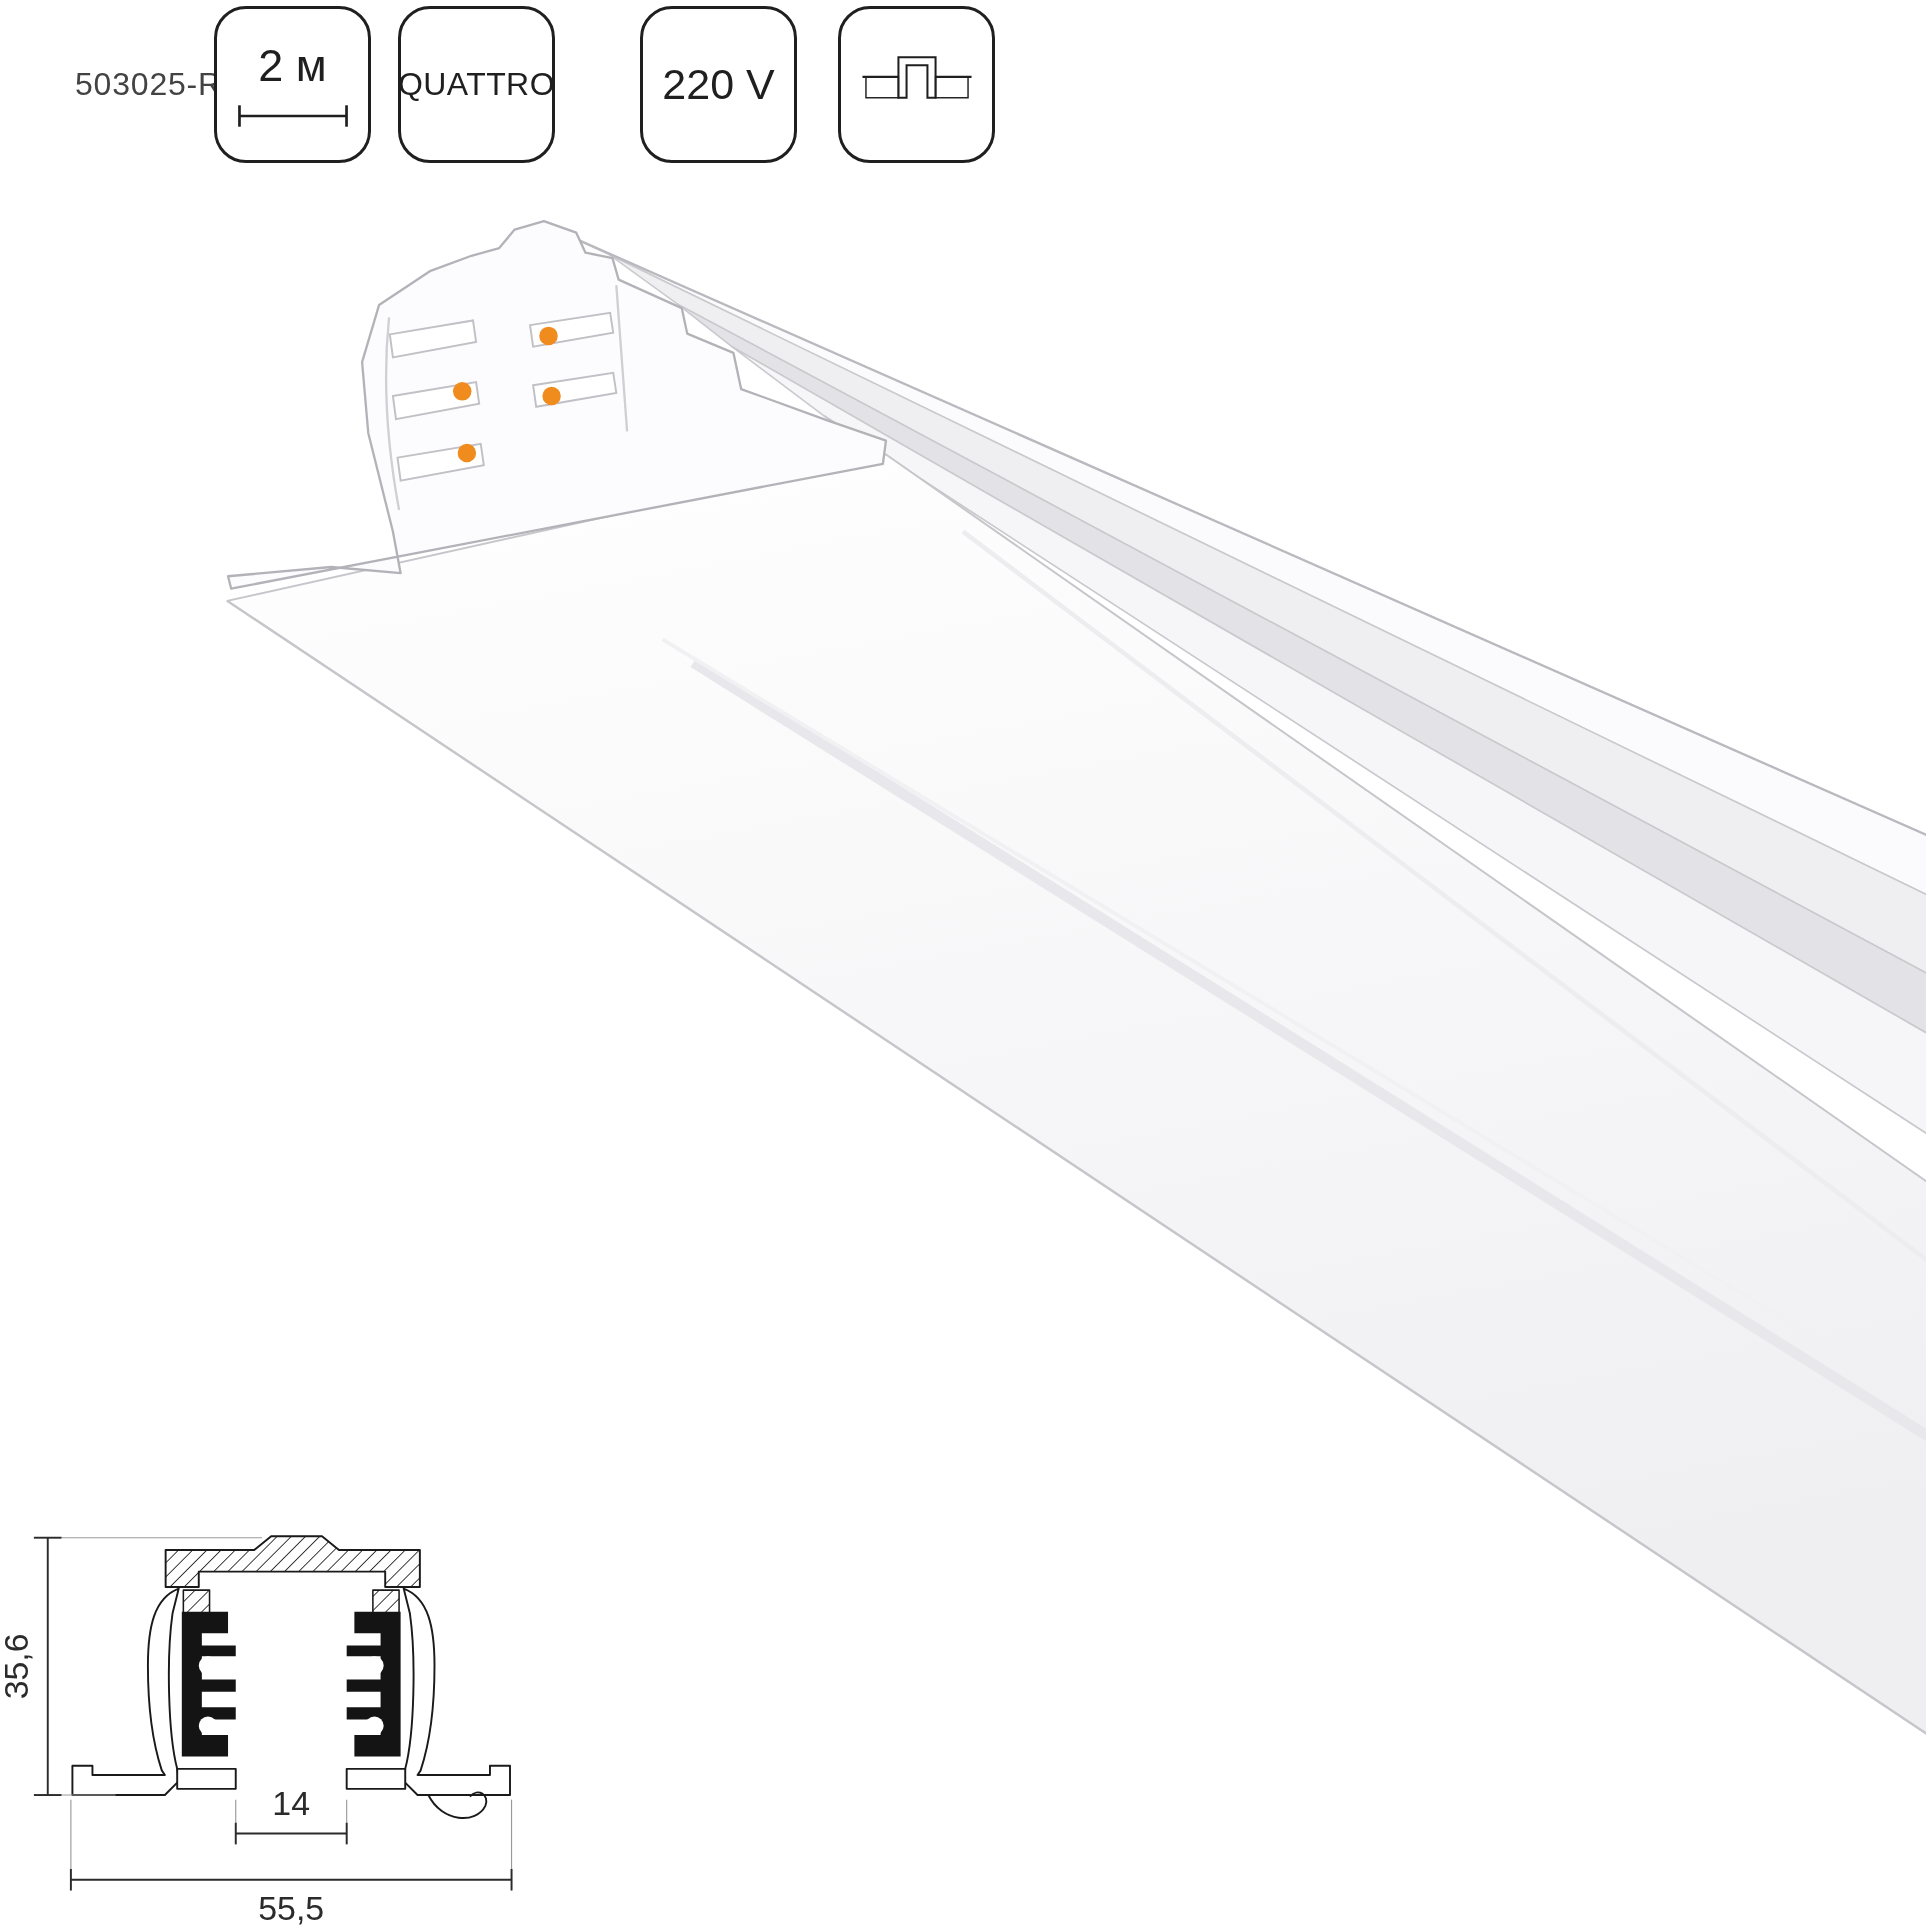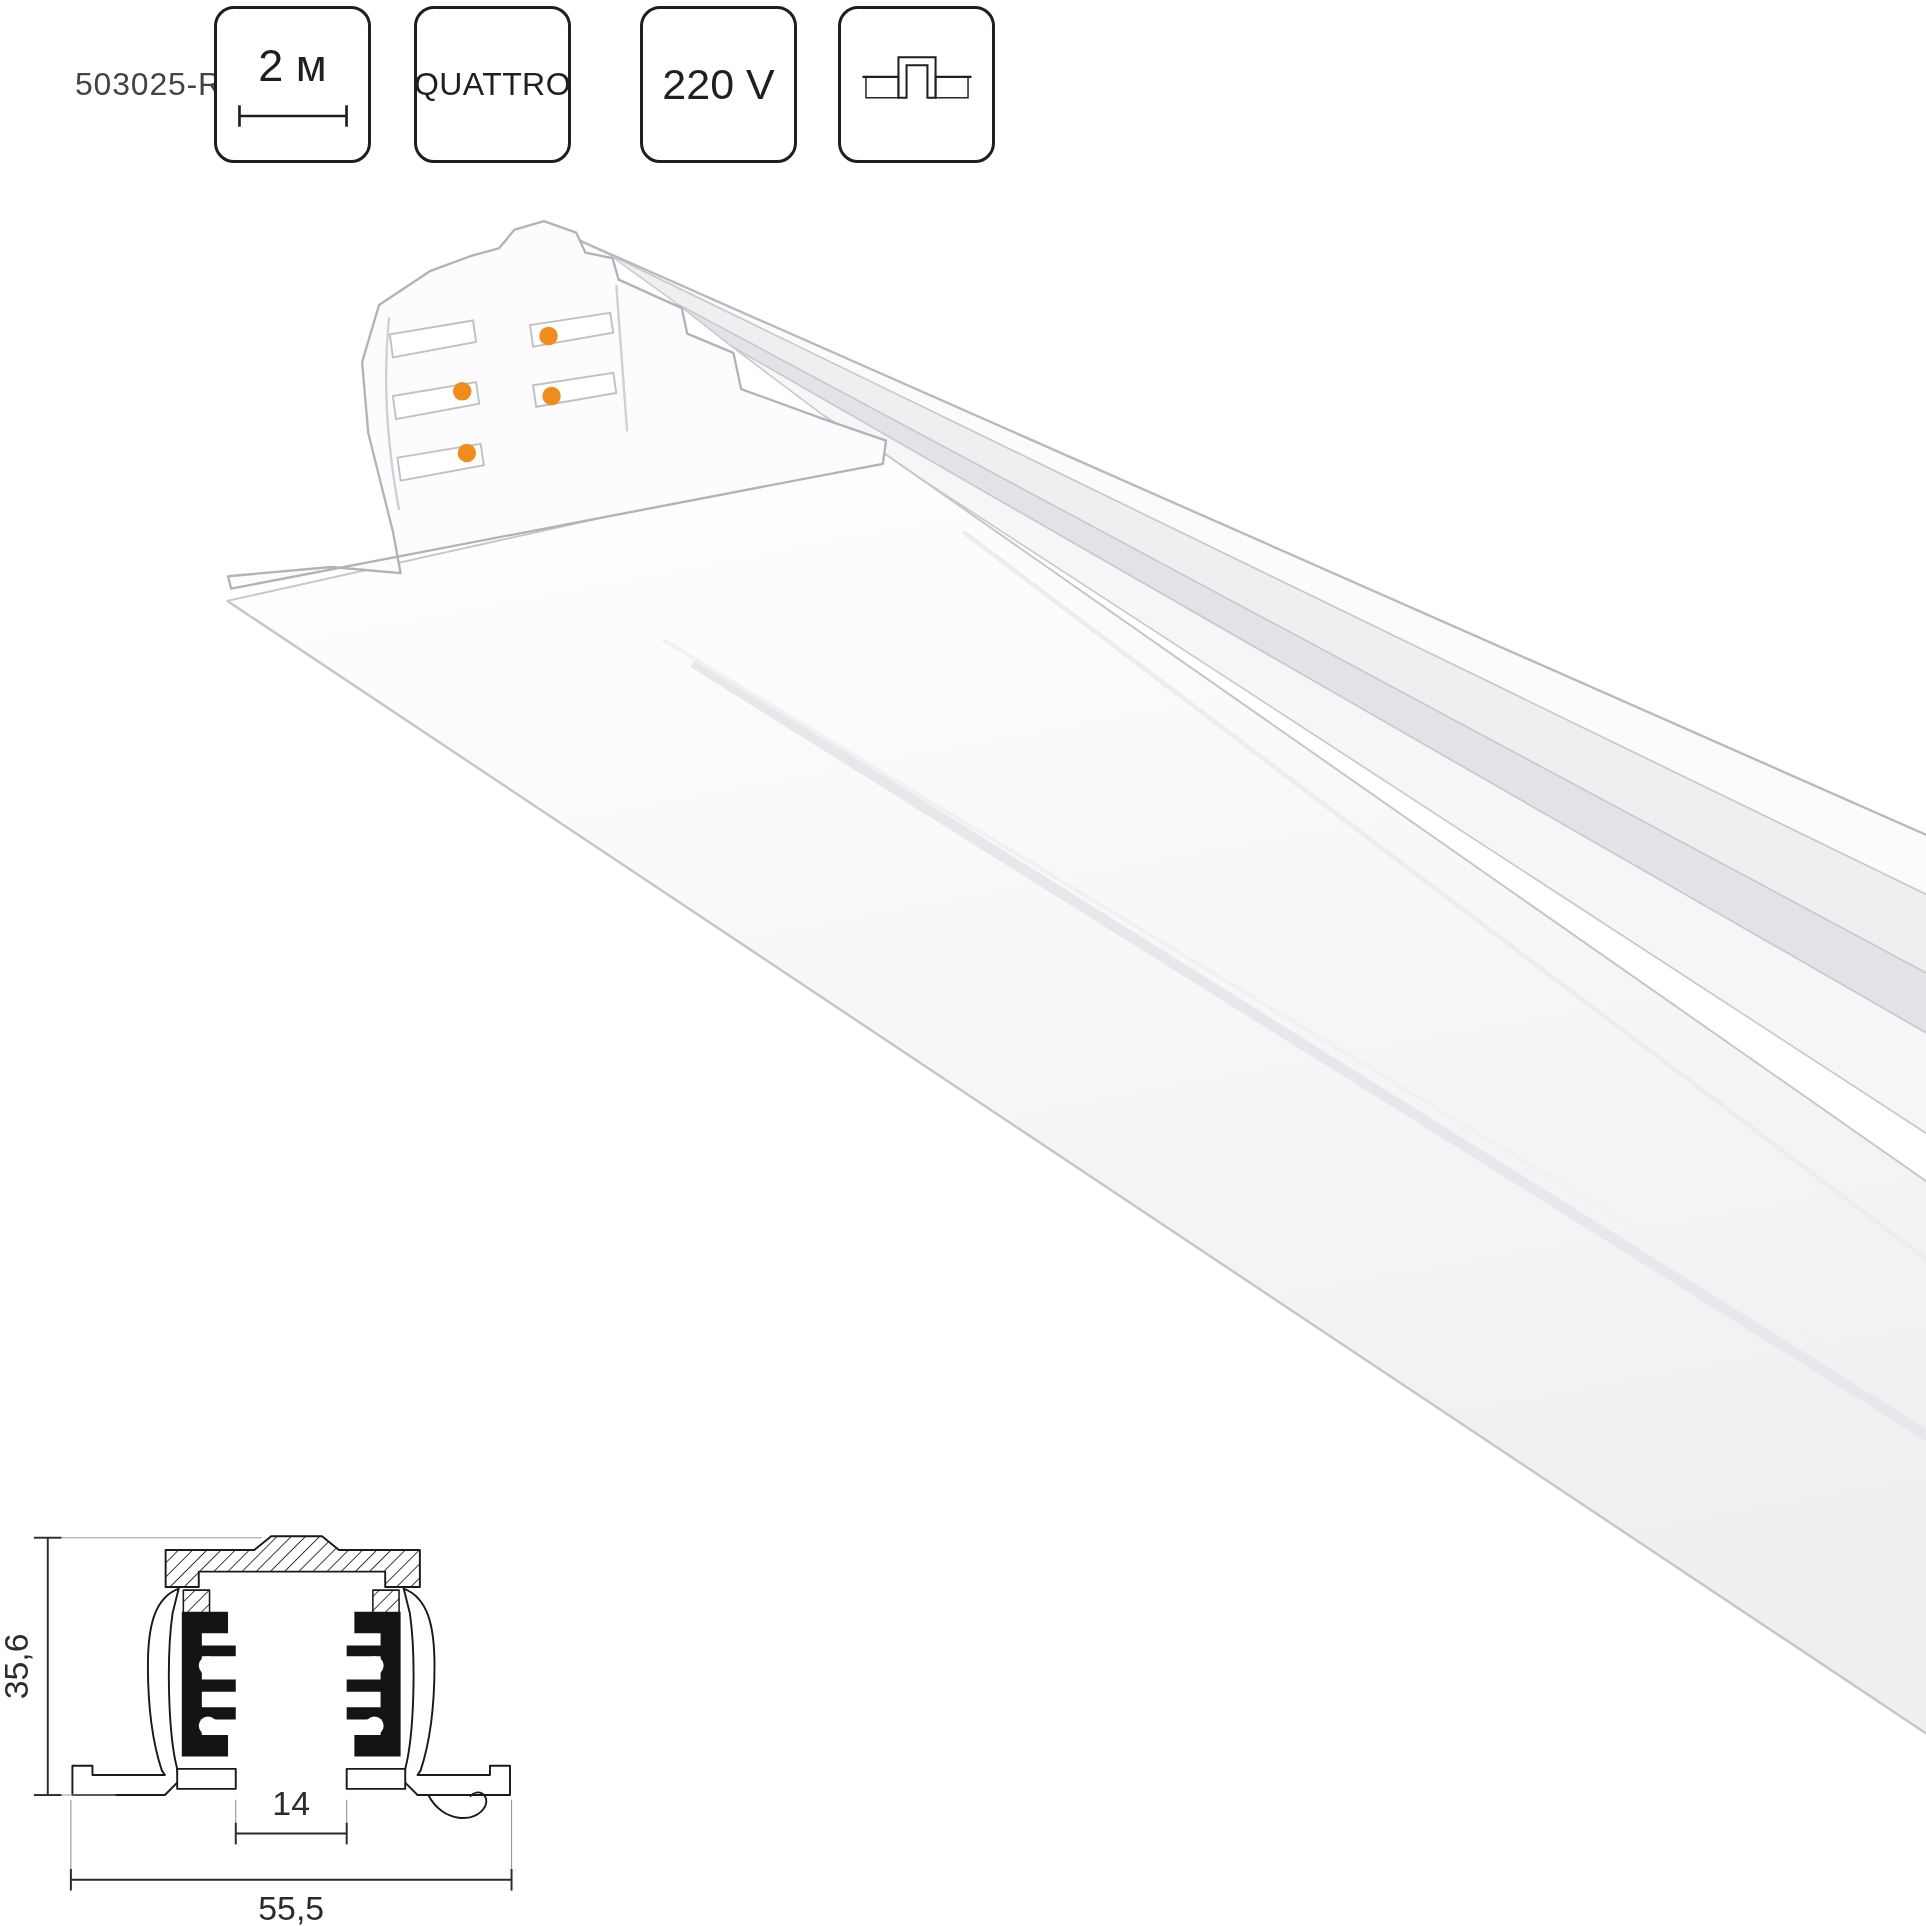--- a/index.html
+++ b/index.html
@@ -15,27 +15,27 @@
     z-index: 1;
   }
   .header { position: absolute; left: 0; top: 0; width: 1926px; height: 185px; z-index: 2; }
   .article {
     position: absolute; left: 65px; top: 66px;
     font-size: 32px; letter-spacing: 0.8px; color: #434343; margin-left: 10px;
   }
   .badge {
     position: absolute; top: 6.2px;
     width: 157px; height: 157px;
-    border: 3.1px solid #1f1f1f; border-radius: 20px;
+    border: 3.1px solid #1f1f1f; border-radius: 32px;
     background: #ffffff; box-sizing: border-box;
     display: flex; flex-direction: column;
     align-items: center; justify-content: center; gap: 10.8px;
   }
   .badge-length  { left: 214px; }
-  .badge-series  { left: 414px; }
+  .badge-series  { left: 398px; }
   .badge-voltage { left: 640px; text-align: center; }
   .badge-mount   { left: 838px; }
   .badge-text { font-size: 45px; color: #1f1f1f; }
   .badge-series .badge-text { font-size: 32px; letter-spacing: 0.4px; }
   .badge-voltage .badge-text { font-size: 43px; }
   .measure-icon line { stroke: #1f1f1f; stroke-width: 3.5; }
   .mount-icon path, .mount-icon rect, .mount-icon line { stroke: #1f1f1f; fill: none; }
   svg text { font-family: "Liberation Sans", sans-serif; fill: #2b2b2b; }
   .dim-text { font-size: 44px; }
 </style>

